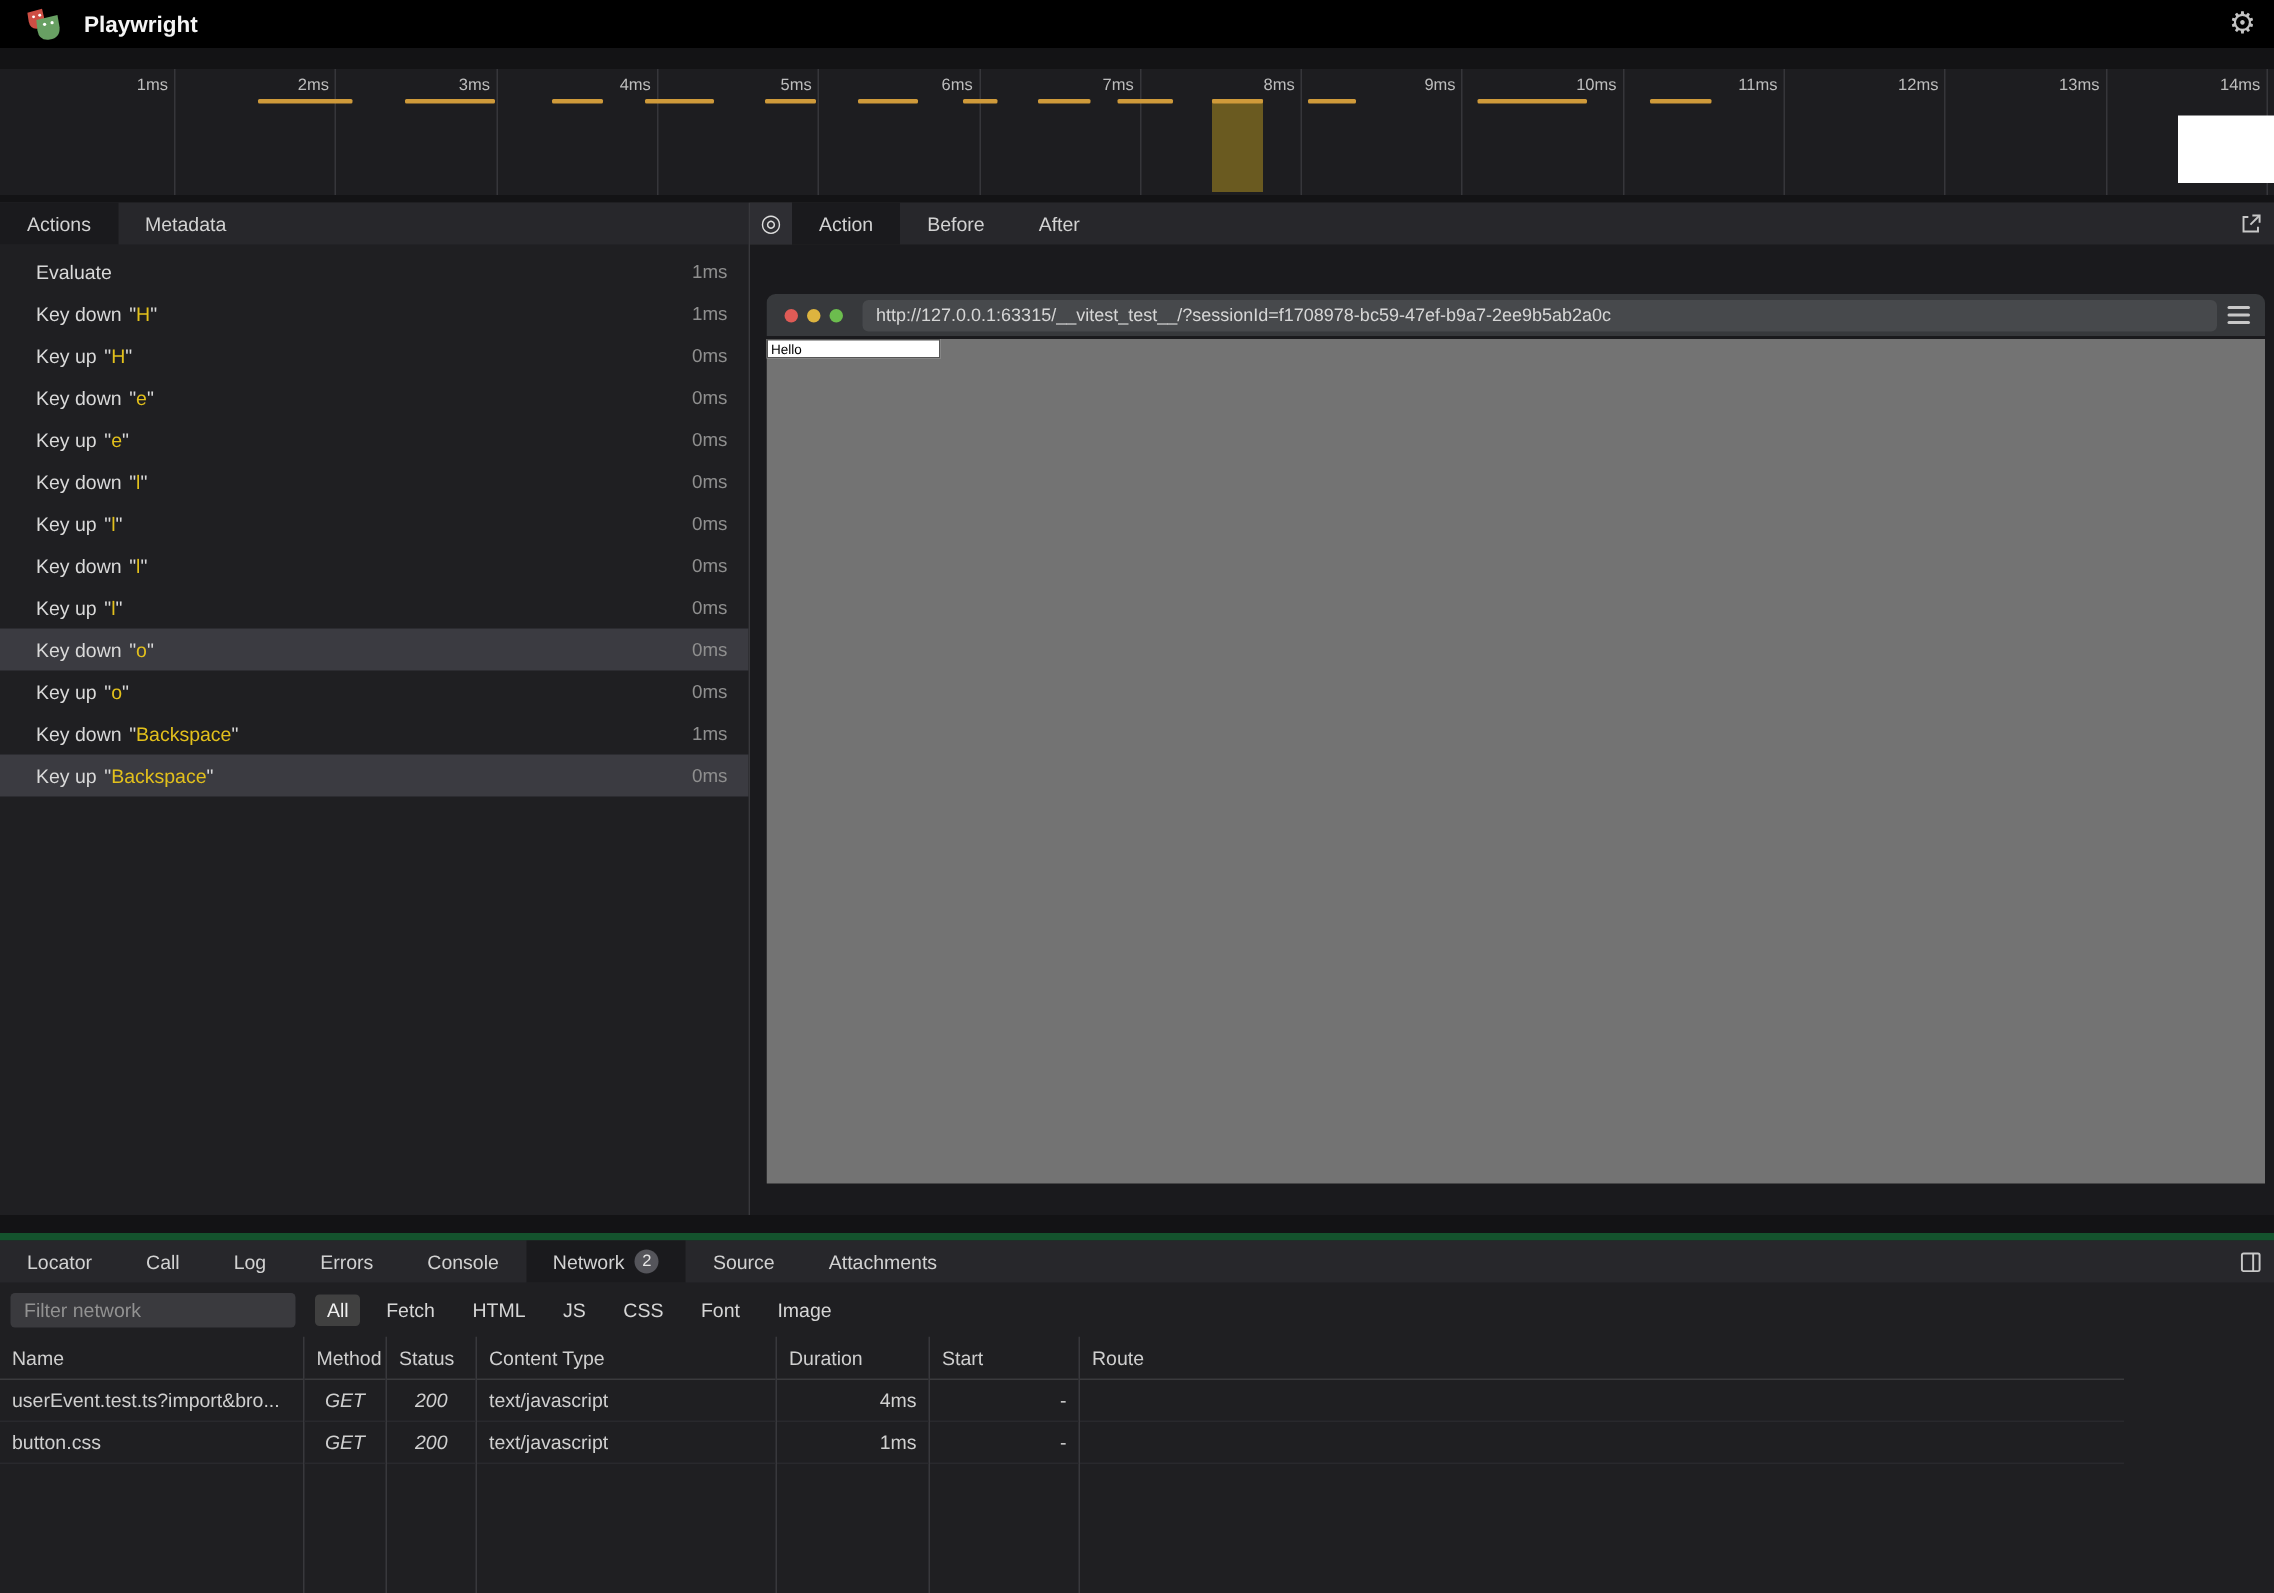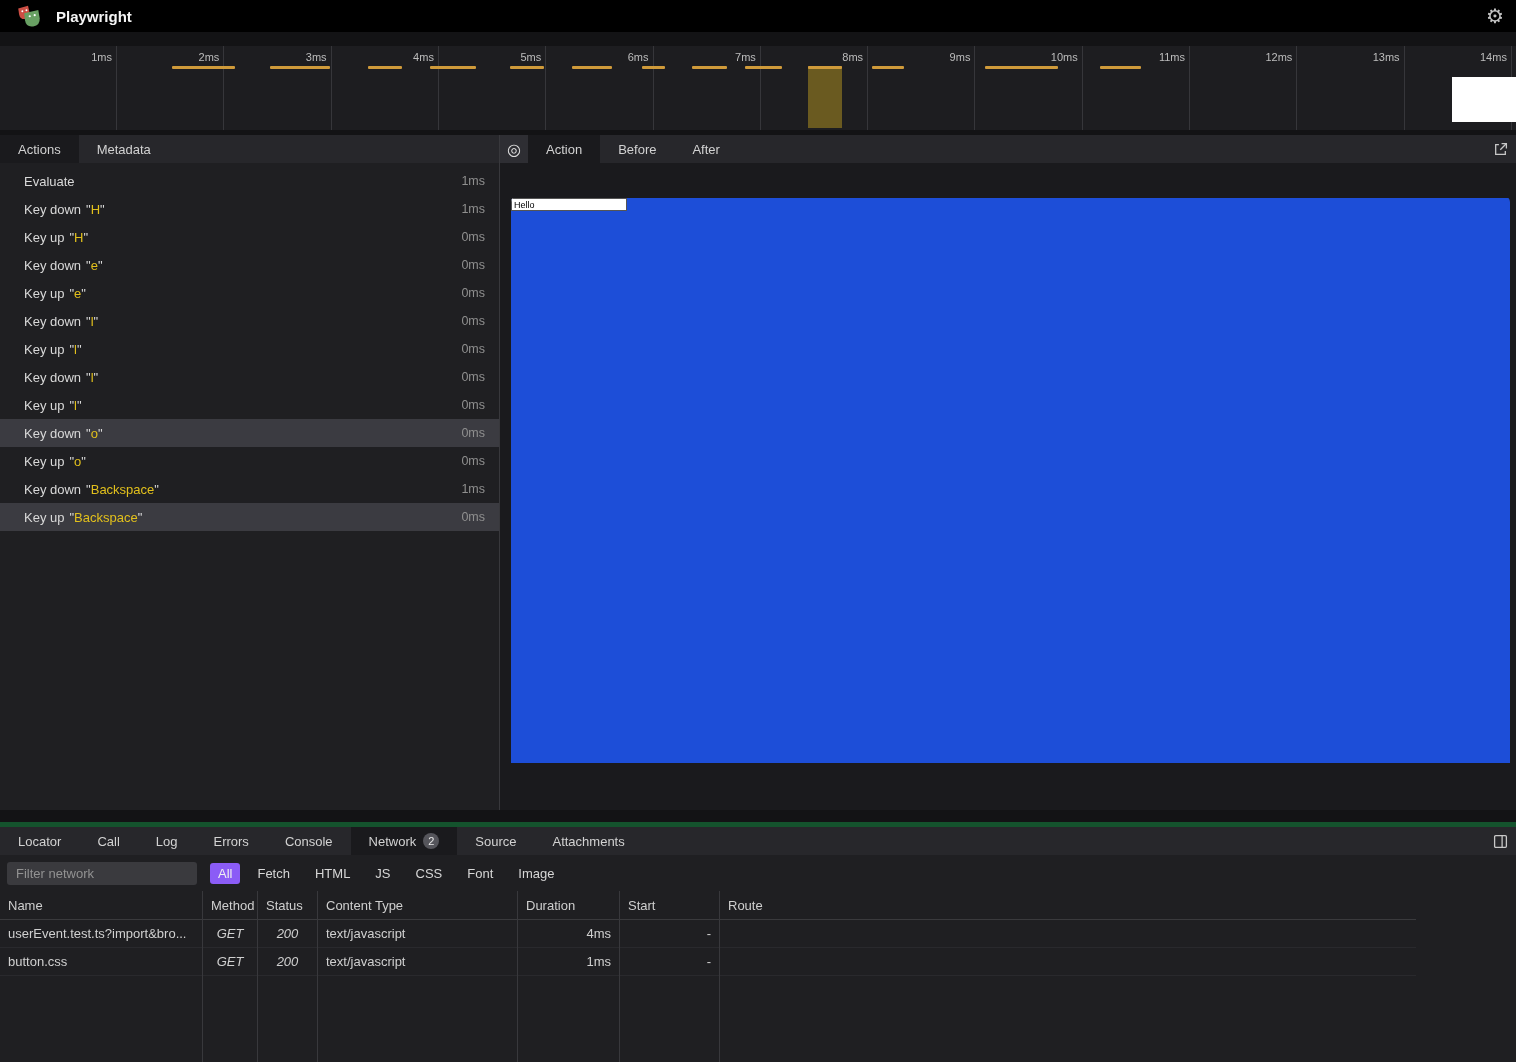--- a/index.html
+++ b/index.html
@@ -59,40 +59,40 @@
              border-radius:6px 6px 0 0; overflow:hidden; }
   .chrome { height:28px; background:#37393c; display:flex; align-items:center; position:relative; }
   .dots { display:flex; gap:6px; margin-left:12px; }
   .dot { width:9px; height:9px; border-radius:50%; }
   .url-pill { flex:1; height:21px; margin-left:13px; margin-right:32px; background:#47494c;
               border-radius:4px; display:flex; align-items:center; padding-left:9px;
               font-size:12px; color:#d6d6d6; white-space:nowrap; overflow:hidden; }
   .hamburger { position:absolute; right:10px; top:8px; width:15px; display:flex;
                flex-direction:column; gap:3px; }
   .hamburger span { height:2px; background:#c8c8c8; border-radius:1px; }
-  .page { background:#1d4ed8; height:565px; }
+  .page { background:#737373; height:565px; }
   .page-input { display:block; width:116px; height:13px; margin:2px 0 0 0;
                 border:1px solid #555; background:#fff; color:#000;
                 font-size:9px; font-family:"Liberation Sans", sans-serif; padding:0 2px; }
 
   
   .bottom-panel { position:absolute; left:0; top:822px; width:1516px; height:252px;
                   background:#1f1f22; border-top:5px solid #14532d;
                   display:flex; flex-direction:column; }
   .panel-toggle { margin-left:auto; margin-right:8px; display:flex; align-items:center; cursor:pointer; }
 
   .filter-row { height:36px; display:flex; align-items:center; }
   .filter-input { width:190px; height:23px; margin-left:7px; background:#3a3a3e;
                   border:none; border-radius:3px; color:#dddddd; font-size:13px;
                   padding:0 9px; font-family:"Liberation Sans", sans-serif; outline:none; }
   .filter-input::placeholder { color:#929292; }
   .chips { display:flex; align-items:center; margin-left:13px; }
   .chip { padding:3px 8px; margin-right:9px; font-size:13px; color:#d6d6d6;
           border-radius:3px; cursor:pointer; }
-  .chip.sel { background:#8b5cf6; color:#f0f0f0; }
+  .chip.sel { background:#404040; color:#f0f0f0; }
 
   .net-table { flex:1; display:flex; align-items:stretch; overflow:hidden; }
   .net-col { display:flex; flex-direction:column; }
   .net-col.bordered { border-right:1px solid #38383c; }
   .net-hcell { height:29px; display:flex; align-items:center; padding:0 8px;
                font-size:13px; color:#cfcfcf; border-bottom:1px solid #3a3a3d; }
   .net-cell { height:28px; display:flex; align-items:center; padding:0 8px;
               font-size:13px; color:#d0d0d0; border-bottom:1px solid #29292d;
               white-space:nowrap; overflow:hidden; }
   .al-right { justify-content:flex-end; }
@@ -258,20 +258,33 @@
     <span class="ext-link">
       <svg width="15" height="15" viewBox="0 0 14 14" fill="none" stroke="#c8c8c8" stroke-width="1.2">
         <path d="M5.5 2.5 H2.5 V11.5 H11.5 V8.5"></path>
         <path d="M8 1.5 H12.5 V6"></path>
         <path d="M12.3 1.7 L6.8 7.2"></path>
       </svg>
     </span>
   </div>
 
   <div class="browser">
+    <div class="chrome">
+      <span class="dots">
+        <span class="dot" style="background: rgb(223, 91, 86);"></span>
+        <span class="dot" style="background: rgb(221, 180, 63);"></span>
+        <span class="dot" style="background: rgb(108, 189, 78);"></span>
+      </span>
+      <span class="url-pill">http://127.0.0.1:63315/__vitest_test__/?sessionId=f1708978-bc59-47ef-b9a7-2ee9b5ab2a0c</span>
+      <span class="hamburger">
+        <span></span>
+          <span></span>
+          <span></span>
+      </span>
+    </div>
     <div class="page">
       <input class="page-input" readonly="" value="Hello" style="">
     </div>
   </div>
 </div>
 
 <div class="bottom-panel">
   <div class="tabbar">
     <span id="bottom-tabs" style="display:flex">
         <div class="tab">

